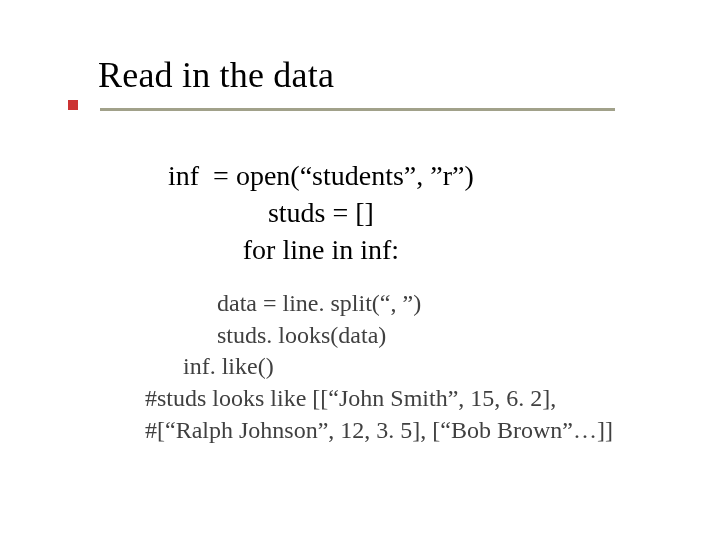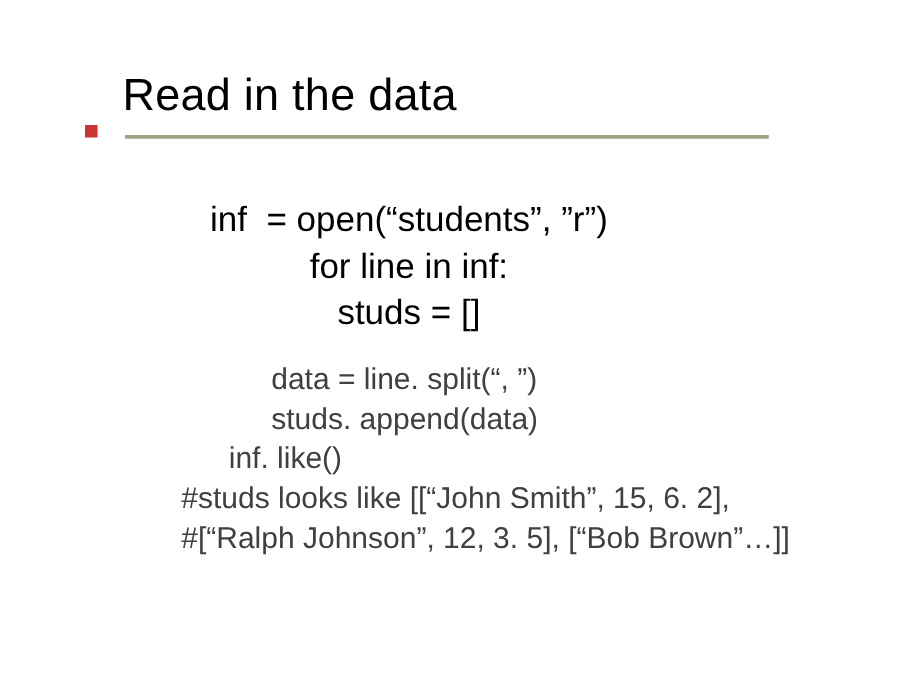--- a/index.html
+++ b/index.html
@@ -10,20 +10,21 @@
     background: #ffffff;
     font-family: Verdana, Geneva, sans-serif;
     color: #000000;
     overflow: hidden;
   }
   .slide {
     position: relative;
     width: 720px;
     height: 540px;
     box-sizing: border-box;
+    font-family: Liberation Serif, serif;
   }
   .title-wrap {
     position: absolute;
     left: 98px;
     top: 55px;
   }
   .title {
     font-size: 36px;
     font-weight: 400;
     letter-spacing: 0.2px;
@@ -75,25 +76,25 @@
 
   <div class="bullet bul1"></div>
 
   <div class="title-wrap">
     <div class="title">Read in the data</div>
   </div>
   <div class="underline"></div>
 
   <div class="code1">
     <div>inf  = open(“students”, ”r”)</div>
+    <div>studs = []</div>
     <div>for line in inf:</div>
-    <div>studs = []</div>
   </div>
 
   <div class="code2">
     <div class="ind1">data = line. split(“, ”)</div>
-    <div class="ind1">studs. append(data)</div>
+    <div class="ind1">studs. looks(data)</div>
     <div class="ind-inf">inf. like()</div>
     <div>#studs looks like [[“John Smith”, 15, 6. 2],</div>
     <div>#[“Ralph Johnson”, 12, 3. 5], [“Bob Brown”…]]</div>
   </div>
 
 </div>
 
 </body></html>

